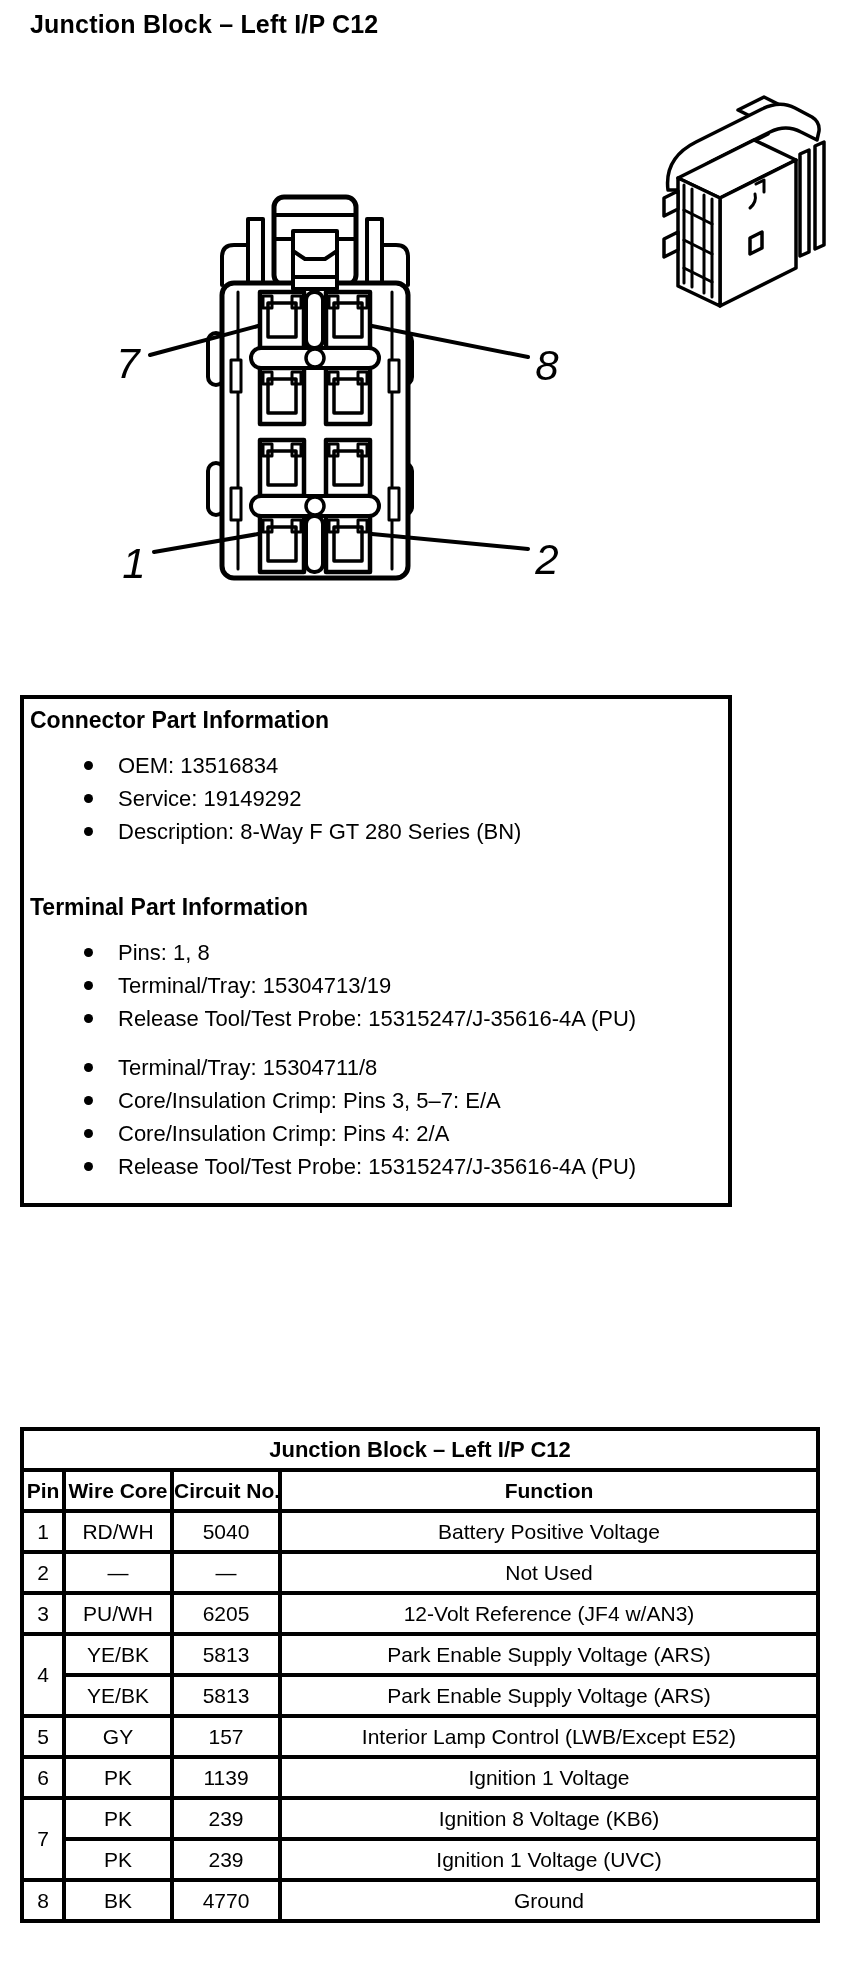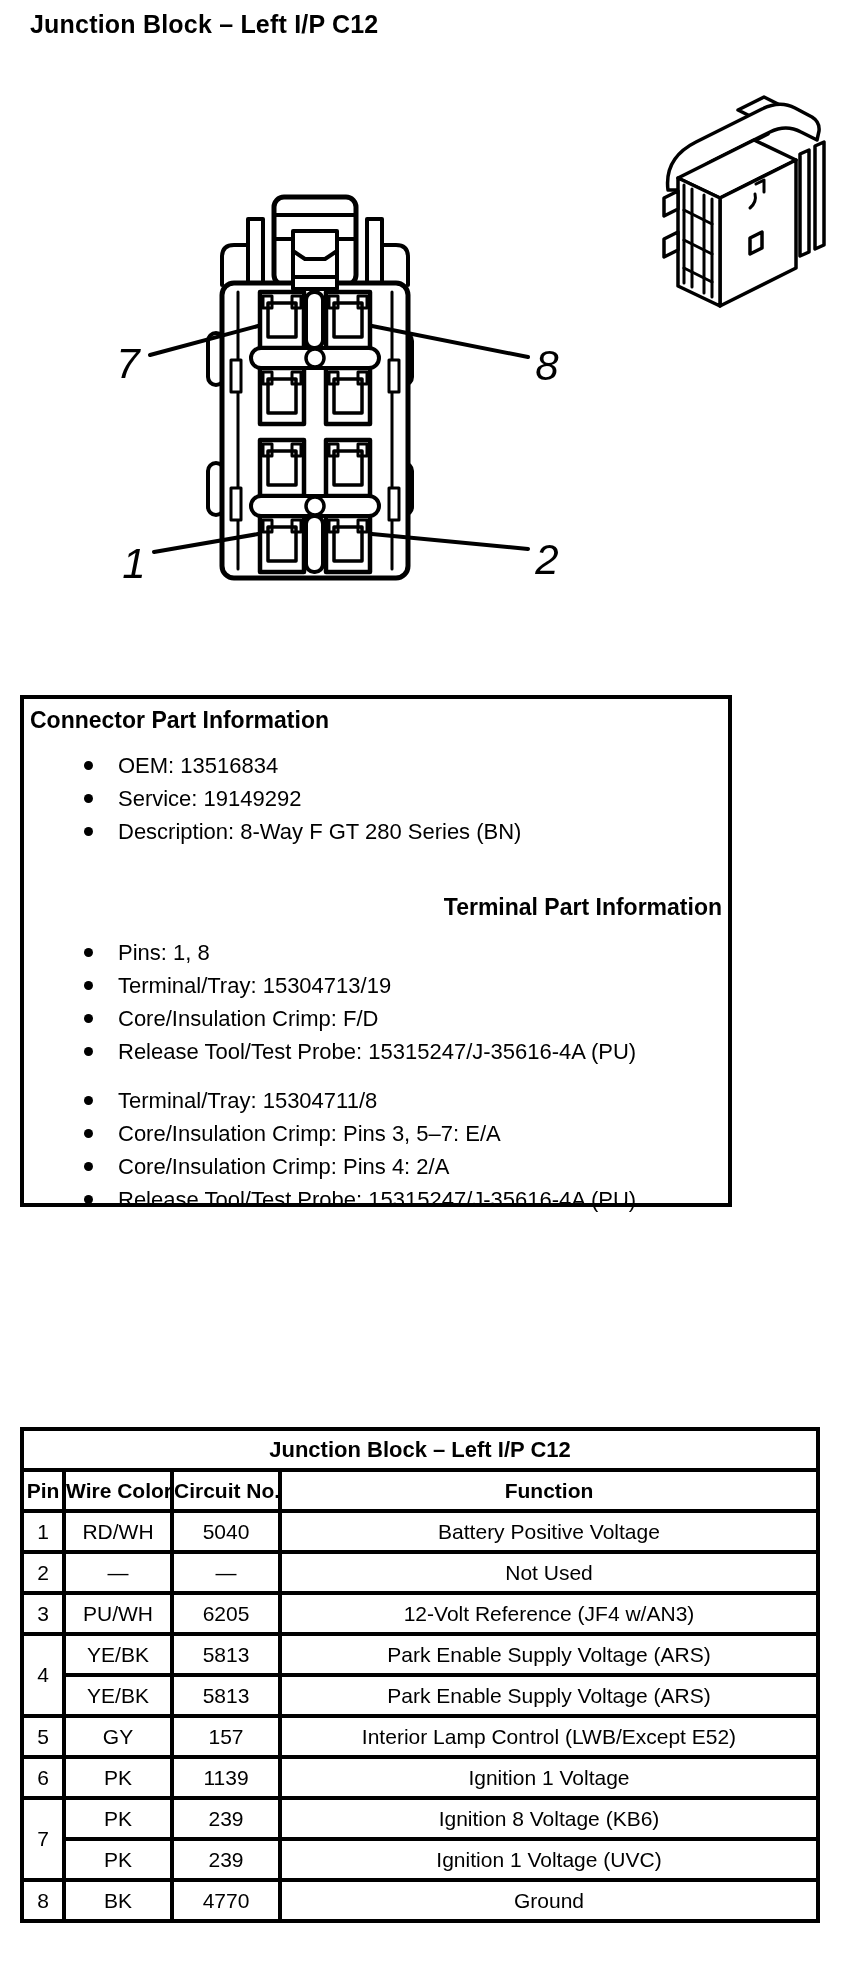--- a/index.html
+++ b/index.html
@@ -25,21 +25,21 @@
   ul.bullets { list-style:none; margin:16px; padding:0; }
   ul.bullets li {
     position:relative; padding-left:72px; line-height:33px; font-size:22px;
     white-space:nowrap;
   }
   ul.bullets li::before {
     content:""; position:absolute; left:38px; top:12px;
     width:9px; height:9px; border-radius:50%; background:#000;
   }
   .connector-items { margin-top:44px; }
-  .terminal-heading { margin-top:46px;text-align:right; }
+  .terminal-heading { margin-top:46px; }
   .terminal-group-1 { margin-top:40px; }
   .terminal-group-2 { margin-top:36px; }
 
   table.pin-table {
     position:absolute; left:20px; top:1427px; width:796px;
     border-collapse:collapse; table-layout:fixed;
   }
   table.pin-table td, table.pin-table th {
     border:4px solid #000; font-size:21px; text-align:center;
     padding:0; white-space:nowrap; overflow:hidden; vertical-align:middle;
@@ -159,21 +159,20 @@
   <div class="info-heading">Connector Part Information</div>
   <ul class="bullets connector-items">
     <li>OEM: 13516834</li>
     <li>Service: 19149292</li>
     <li>Description: 8-Way F GT 280 Series (BN)</li>
   </ul>
   <div class="info-heading terminal-heading">Terminal Part Information</div>
   <ul class="bullets terminal-group-1">
     <li>Pins: 1, 8</li>
     <li>Terminal/Tray: 15304713/19</li>
-    <li>Core/Insulation Crimp: F/D</li>
     <li>Release Tool/Test Probe: 15315247/J-35616-4A (PU)</li>
   </ul>
   <ul class="bullets terminal-group-2">
     <li>Terminal/Tray: 15304711/8</li>
     <li>Core/Insulation Crimp: Pins 3, 5–7: E/A</li>
     <li>Core/Insulation Crimp: Pins 4: 2/A</li>
     <li>Release Tool/Test Probe: 15315247/J-35616-4A (PU)</li>
   </ul>
 </div>
 
@@ -183,21 +182,21 @@
       <col style="width:108px">
       <col style="width:108px">
       <col style="width:538px">
   </colgroup>
   <tbody>
   <tr class="title-row">
     <td colspan="4">Junction Block – Left I/P C12</td>
   </tr>
   <tr class="head-row">
     <th>Pin</th>
-    <th>Wire Color</th>
+    <th>Wire Core</th>
     <th>Circuit No.</th>
     <th>Function</th>
   </tr>
   <tr>
     <td>1</td>
     <td>RD/WH</td>
     <td>5040</td>
     <td class="fn">Battery Positive Voltage</td>
   </tr>
   <tr>

